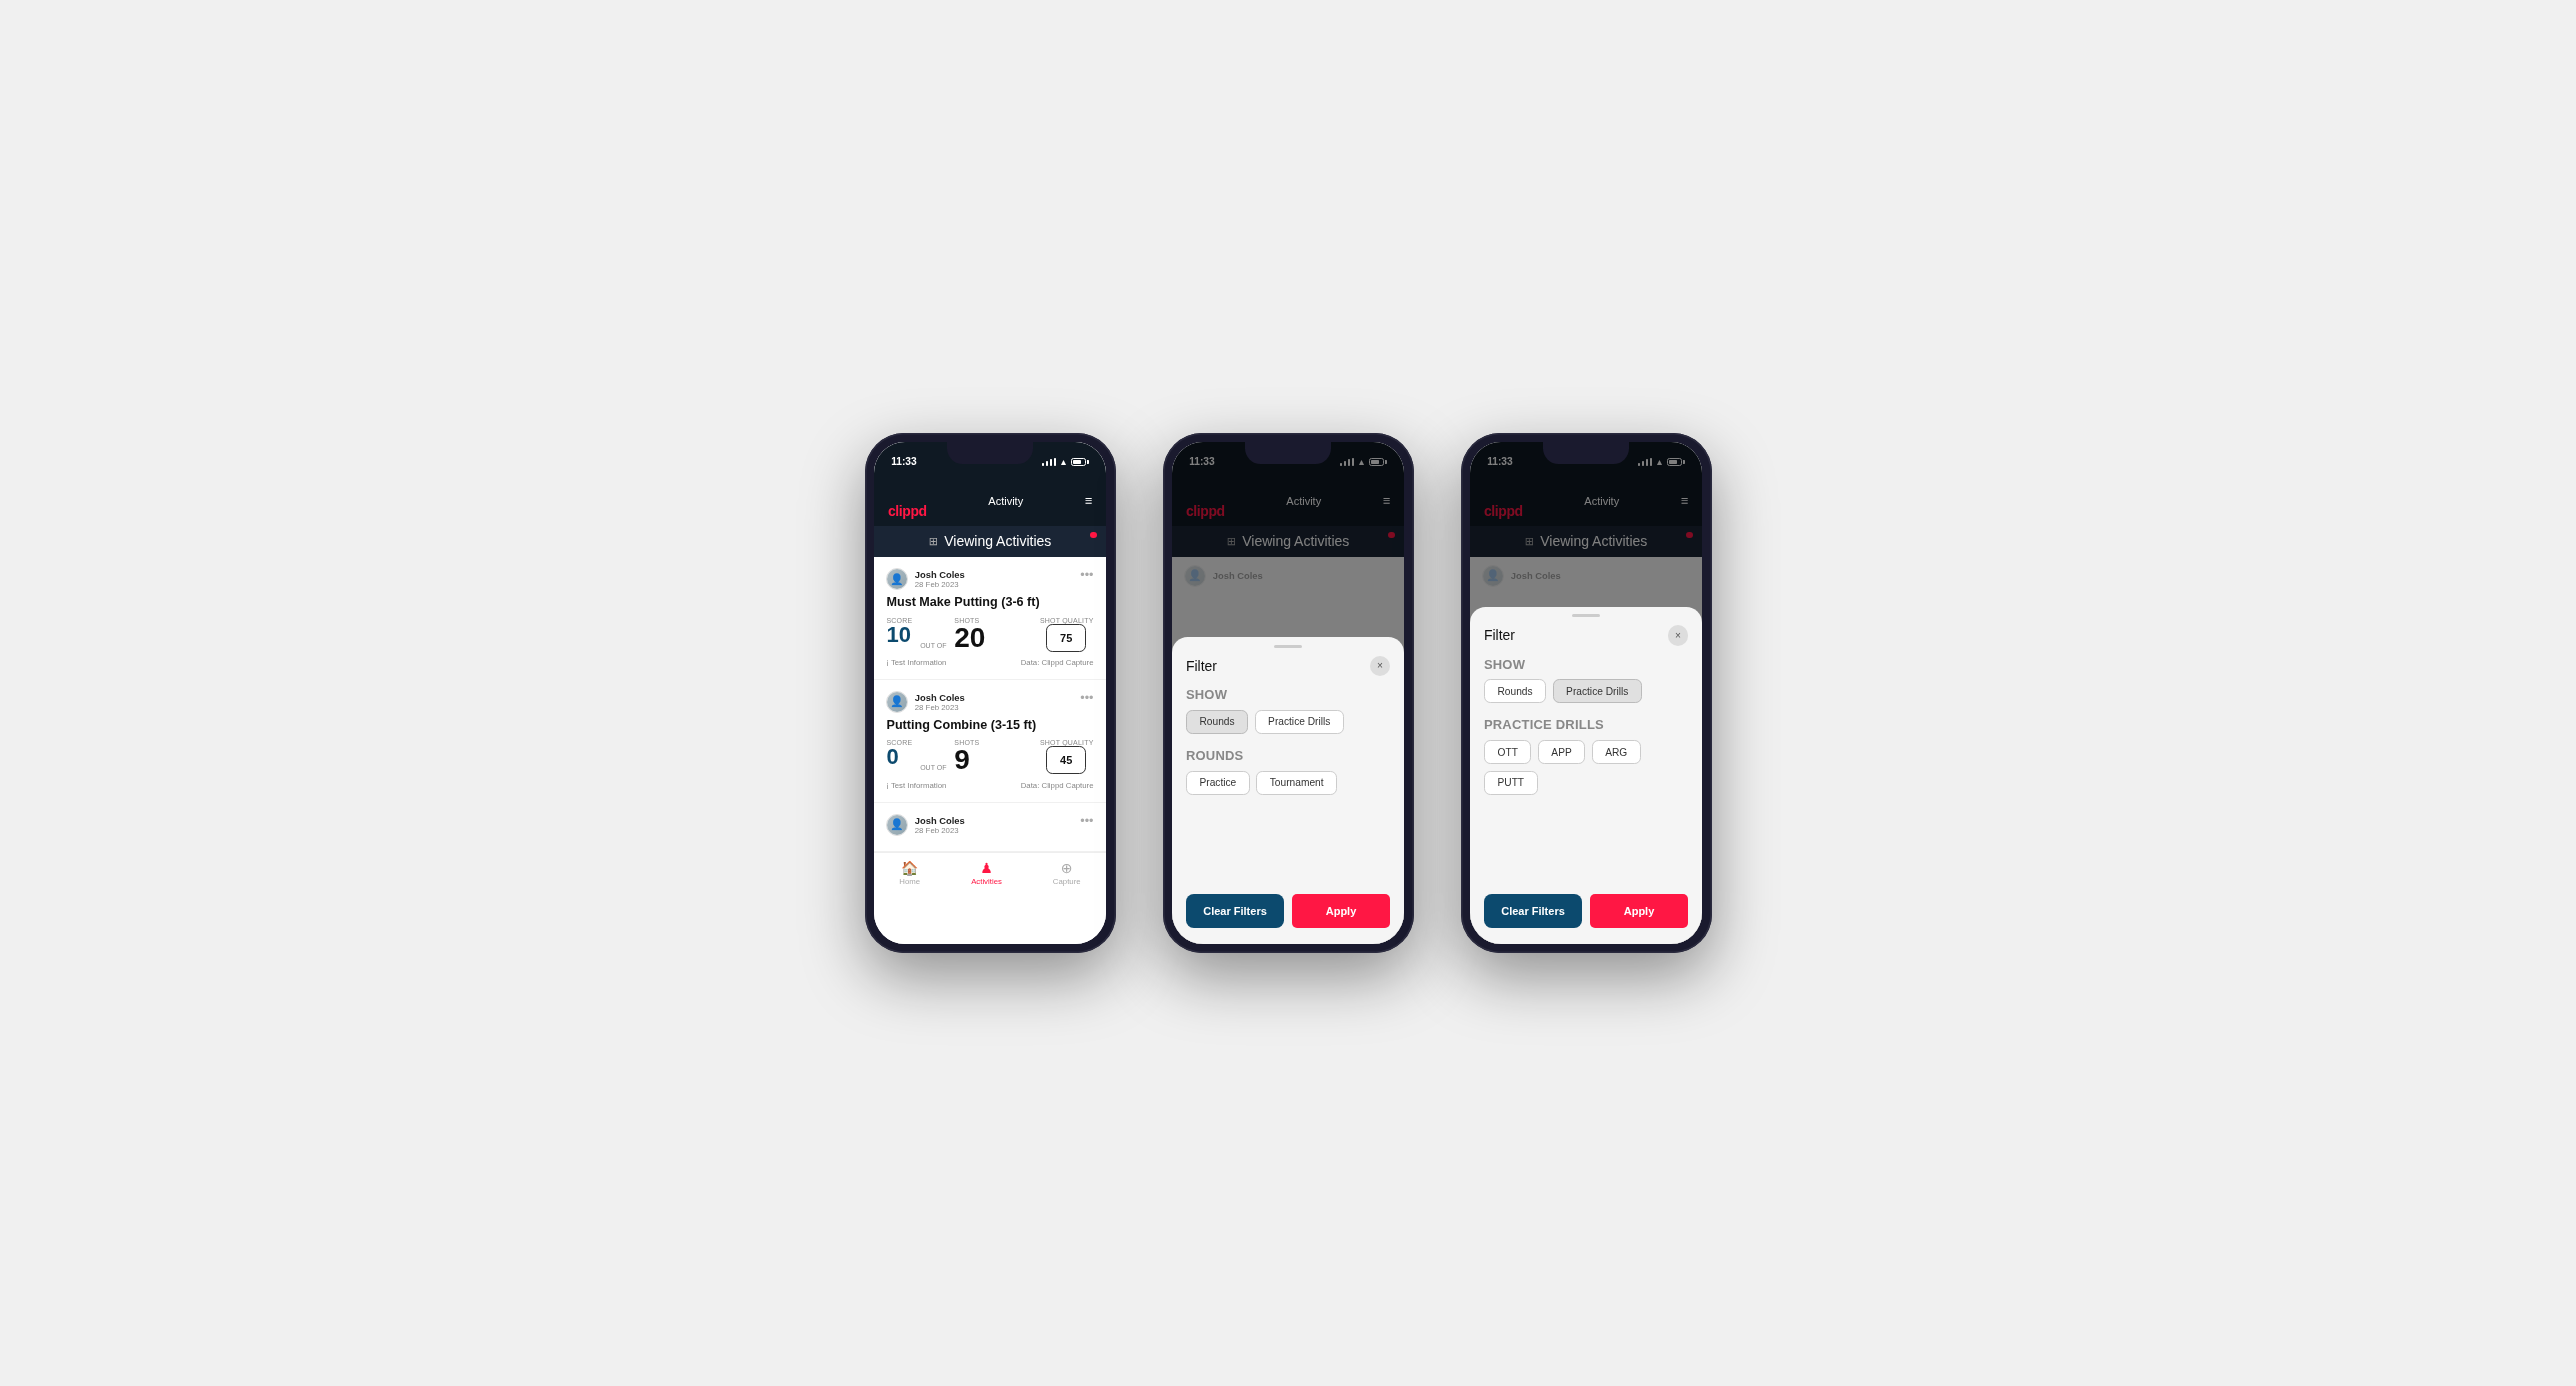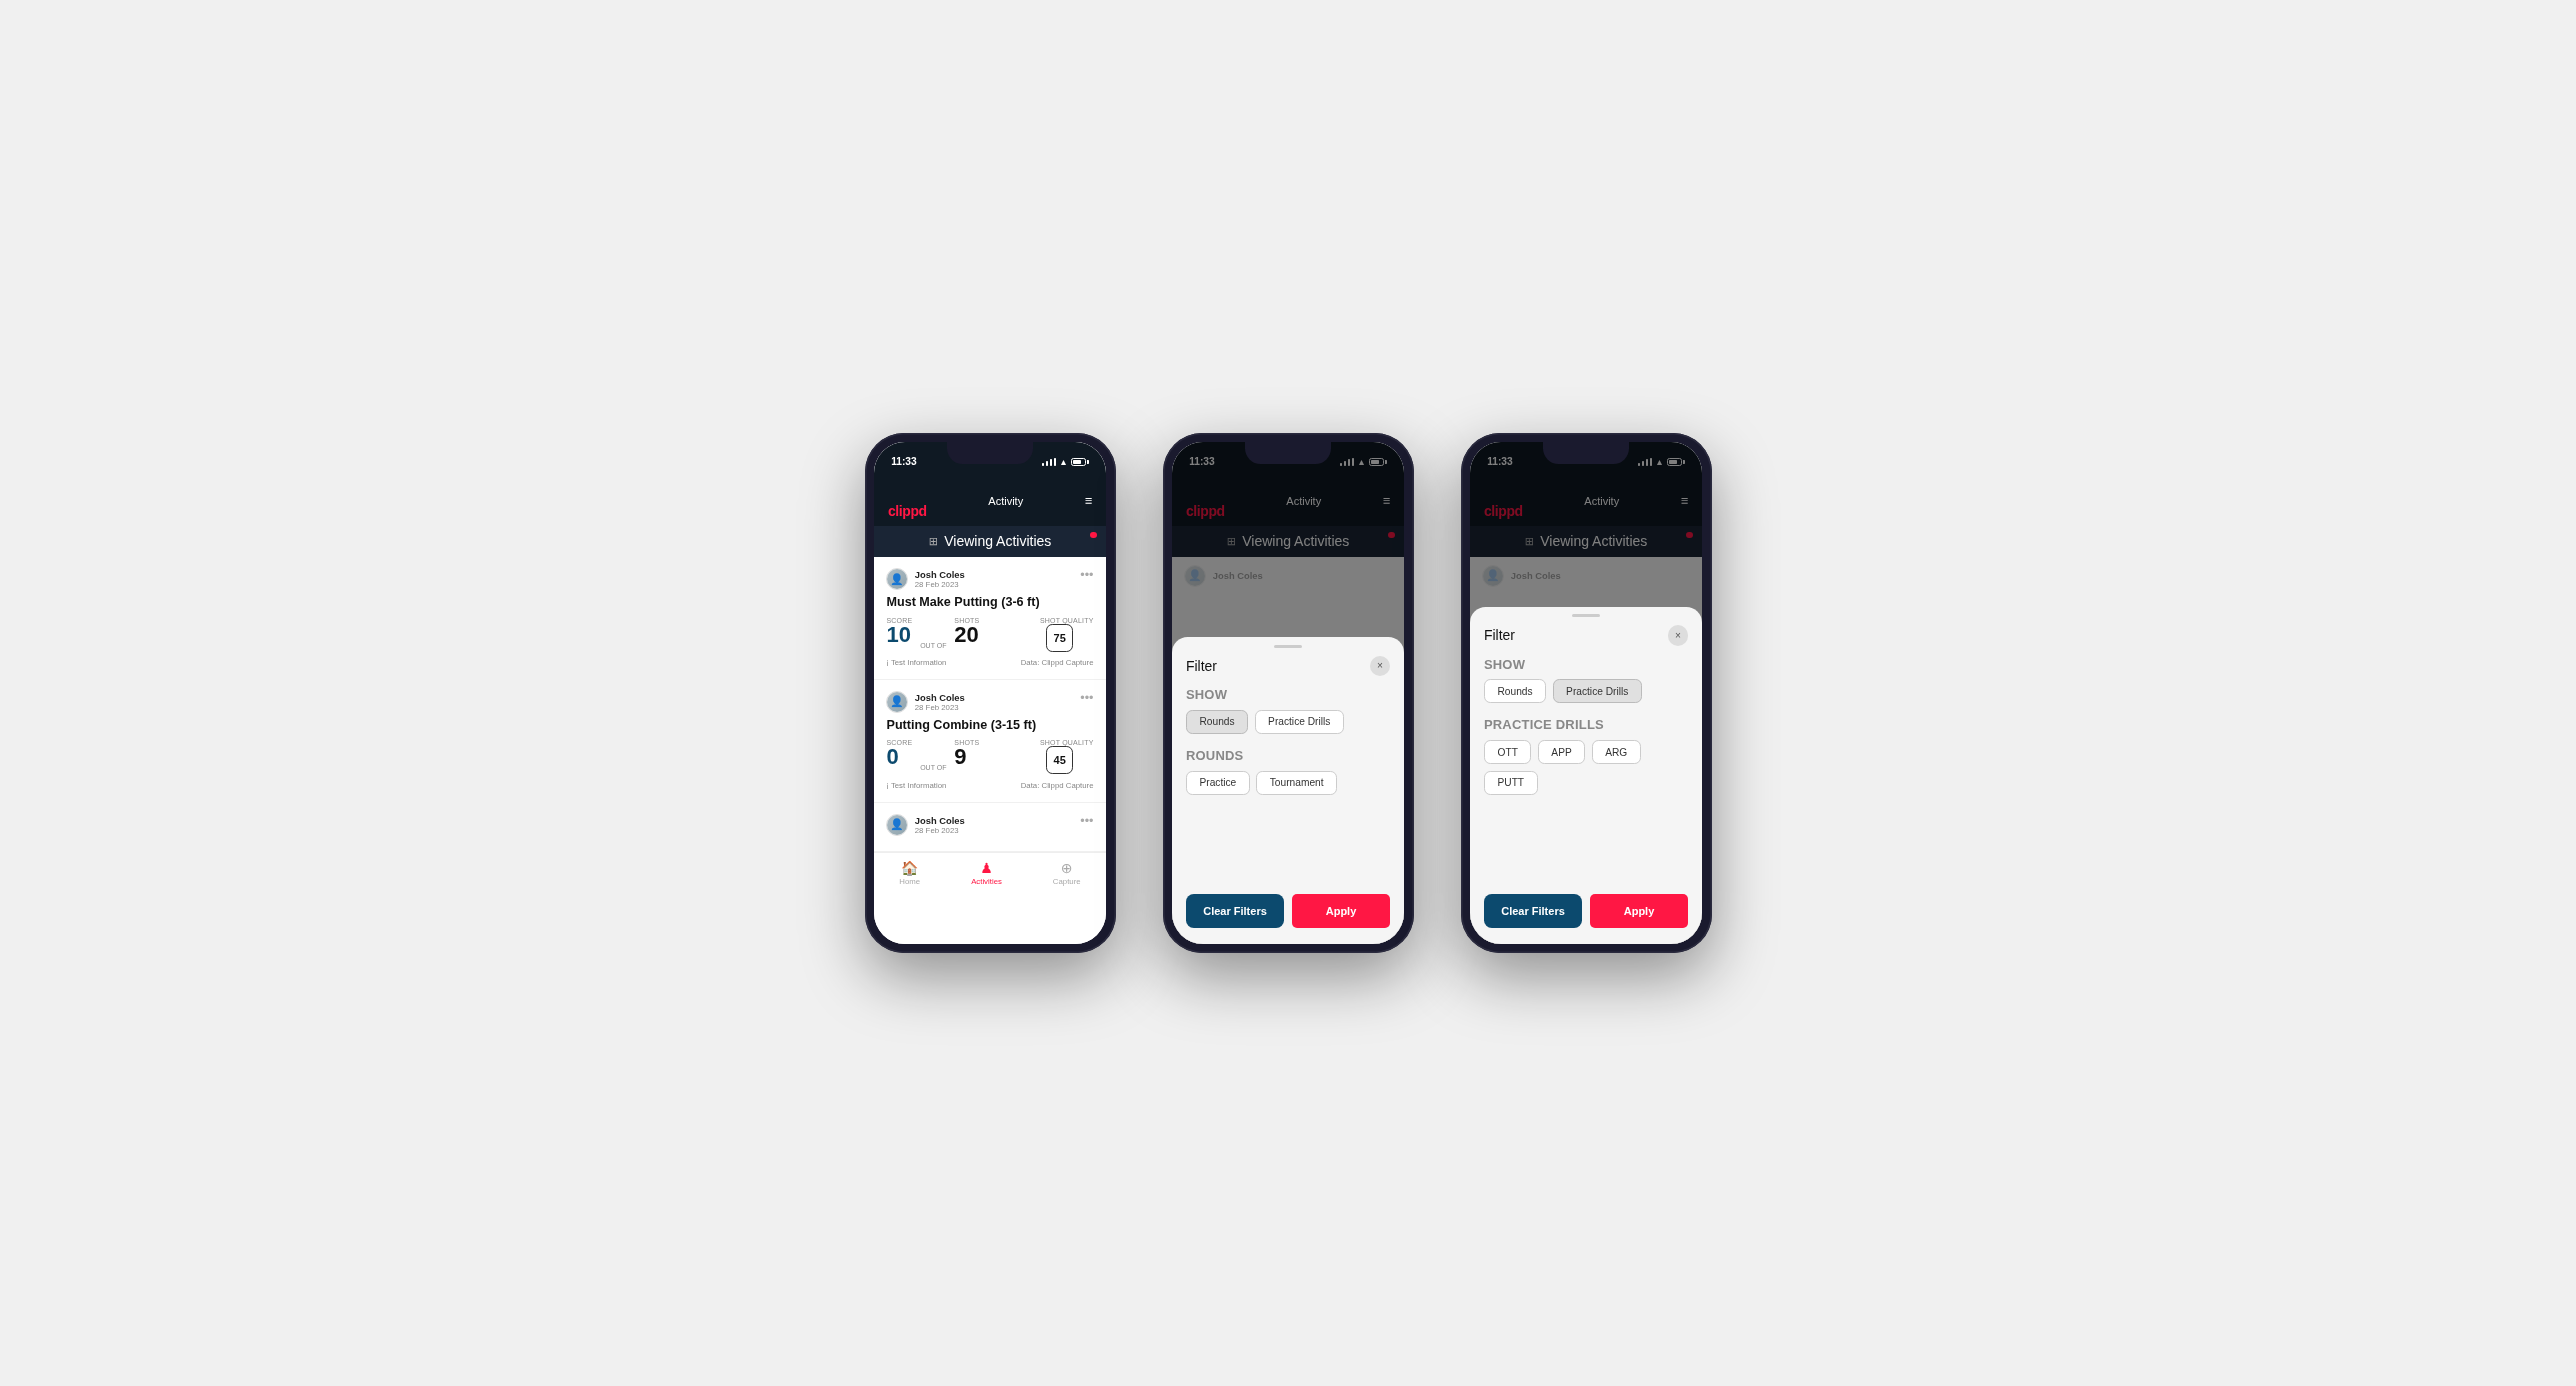--- a/index.html
+++ b/index.html
@@ -191,23 +191,23 @@
     .stats-row {
       display: flex;
       align-items: baseline;
       gap: 4.7px;
       margin-bottom: 6.3px;
     }
     .stat-group { display: flex; flex-direction: column; }
     .stat-label { font-size: 7px; color: #888; font-weight: 500; text-transform: uppercase; letter-spacing: 0.2px; }
     .stat-value { font-size: 22px; font-weight: 700; color: #0c4a6e; line-height: 1; }
     .stat-out-of { font-size: 7px; color: #888; font-weight: 500; margin: 0 3.1px; align-self: flex-end; margin-bottom: 3.1px; }
-    .stat-out-value { font-size: 22px; font-weight: 700; color: #111; line-height: 1; }
+    .stat-out-value { font-size: 28px; font-weight: 700; color: #111; line-height: 1; }
     .shot-quality-badge {
-      width: 27px; height: 28px;
+      width: 40px; height: 28px;
       border: 1.6px solid #333;
       border-radius: 6.3px;
       display: flex;
       align-items: center;
       justify-content: center;
       font-size: 11px;
       font-weight: 700;
       color: #111;
       margin-left: 6.3px;
     }

